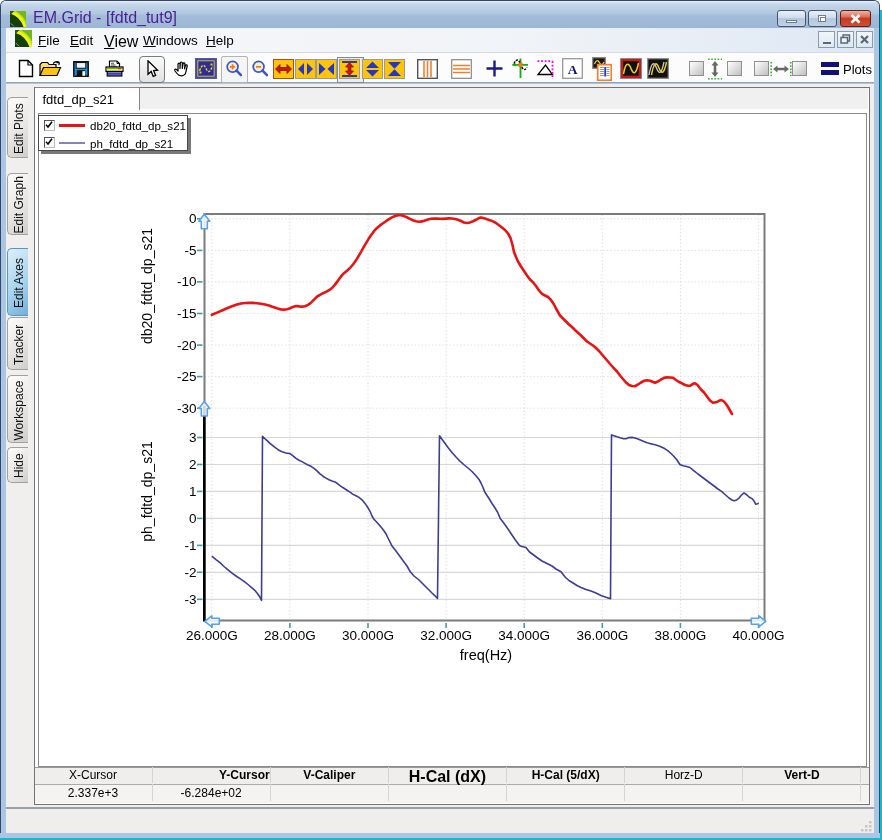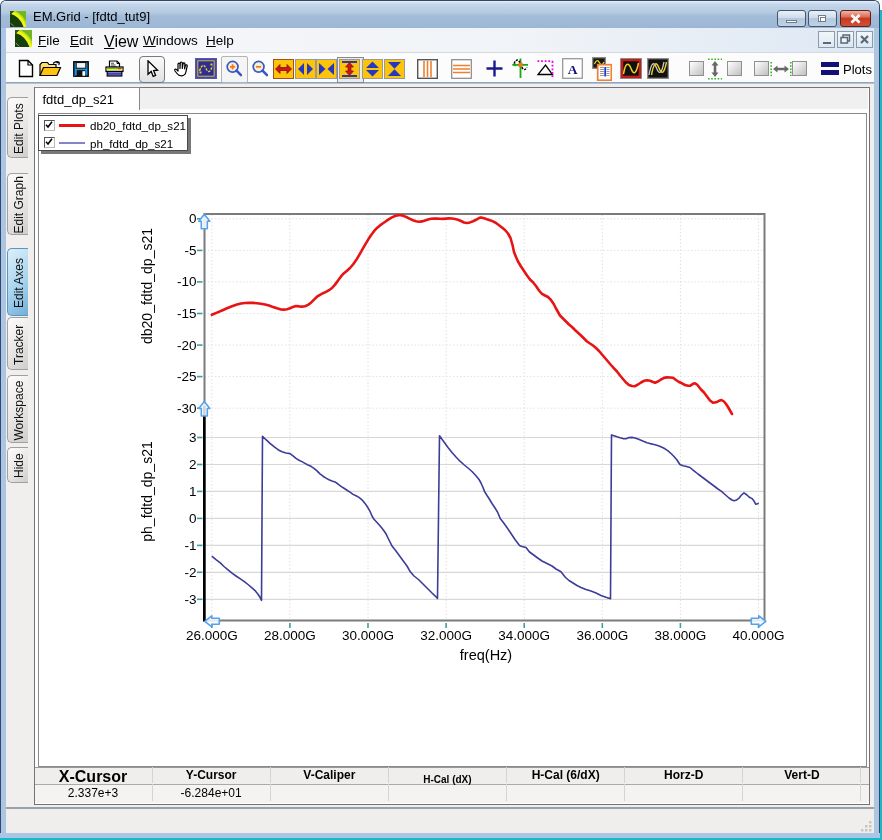--- a/index.html
+++ b/index.html
@@ -16,21 +16,21 @@
 <div class="abs" style="left:1px;top:1px;width:878px;height:27px;border-radius:5px 5px 0 0;
  background:linear-gradient(#e8eef6 0%,#c4d6e9 12%,#b3c9e1 45%,#a3bcd8 55%,#9cb7d5 100%);"></div>
 <svg style="position:absolute;left:10px;top:10.5px" width="16" height="16" viewBox="0 0 16 16">
     <rect x="0" y="0" width="16" height="16" fill="#70b81e"></rect>
     <path d="M-1 -1 C 8 2 13 7 15.5 17 L -1 17 Z" fill="#173f0c"></path>
     <path d="M-1 0.5 C 8 2.5 13 8 15.5 16.5" stroke="#eef614" stroke-width="3.4" fill="none"></path>
     <path d="M1.5 -1 C 9.5 2 14 7 16.5 14" stroke="#c2e01e" stroke-width="1.5" fill="none"></path>
     <path d="M0 0 L4.5 0 C 3 1.2 1.2 3 0 4.5 Z" fill="#2a5a14"></path>
     <path d="M1 12.5 l1.4 1.4 M2.8 14.3 l1 1" stroke="#cccccc" stroke-width="0.8"></path>
   </svg>
-<div class="abs" style="left:33px;top:9px;font-size:13px;color:#000000">EM.Grid - [fdtd_tut9]</div>
+<div class="abs" style="left:33px;top:9px;font-size:16px;color:#4c1d95">EM.Grid - [fdtd_tut9]</div>
 
 <div style="position:absolute;left:776.5px;top:9.5px;width:29px;height:17.5px;border:1px solid #46556a;border-radius:3px;background:linear-gradient(#e9f0f8 0%,#cfdcec 45%,#b4c8de 50%,#c0d2e4 100%);box-sizing:border-box">
   <div style="position:absolute;left:8px;top:9px;width:11px;height:3.5px;background:#fff;border:1px solid #6e7e90;box-sizing:border-box"></div>
   </div>
 <div style="position:absolute;left:807.5px;top:9.5px;width:29px;height:17.5px;border:1px solid #46556a;border-radius:3px;background:linear-gradient(#e9f0f8 0%,#cfdcec 45%,#b4c8de 50%,#c0d2e4 100%);box-sizing:border-box">
   <div style="position:absolute;left:9.5px;top:4.5px;width:8px;height:7px;border:1.4px solid #6e7e90;background:#fff;box-sizing:border-box"></div>
   <div style="position:absolute;left:11.5px;top:6.5px;width:4px;height:3px;background:#fff;border:1px solid #6e7e90"></div>
   </div>
 <div style="position:absolute;left:839.5px;top:9.5px;width:31px;height:17.5px;border:1px solid #5c2017;border-radius:3px;background:linear-gradient(#f0b4a4 0%,#dd6a52 40%,#c83a22 50%,#ce5036 100%);box-sizing:border-box">
   <svg width="29" height="15.5" viewBox="0 0 29 15.5">
@@ -331,31 +331,31 @@
     </div>
  <div style="position:absolute;left:19.5px;top:8px;width:26px;height:3px;background:#e81313"></div>
  <div style="position:absolute;left:19.5px;top:25.5px;width:26px;height:2.4px;background:#8585c5"></div>
  <div style="position:absolute;left:51px;top:3px;font-size:11.6px;color:#000">db20_fdtd_dp_s21</div>
  <div style="position:absolute;left:51px;top:20.5px;font-size:11.6px;color:#000">ph_fdtd_dp_s21</div>
 </div>
 
 <div style="position:absolute;left:34.5px;top:767px;width:834px;height:17px;background:#f0eeed;border-top:1px solid #999"></div>
 <div style="position:absolute;left:34.5px;top:784px;width:834px;height:18px;background:#f5f3f2;border-top:1px solid #aaa"></div>
 <div style="position:absolute;left:34.5px;top:767px;width:827px;height:17px">
-    <div style="position:absolute;left:0.0px;top:0;width:118.1px;height:16px;border-right:1px solid #d4d4d4;text-align:center;font-weight:bold;font-size:16px;padding-top:1px;box-sizing:border-box">X-Cursor</div>
-    <div style="position:absolute;left:118.1px;top:0;width:118.1px;height:16px;border-right:1px solid #d4d4d4;text-align:center;font-weight:bold;font-size:12px;padding-top:1px;box-sizing:border-box">Y-Cursor</div>
+    <div style="position:absolute;left:0.0px;top:0;width:118.1px;height:16px;border-right:1px solid #d4d4d4;text-align:center;font-weight:normal;font-size:12px;padding-top:1px;box-sizing:border-box">X-Cursor</div>
+    <div style="position:absolute;left:118.1px;top:0;width:118.1px;height:16px;border-right:1px solid #d4d4d4;text-align:right;font-weight:bold;font-size:12px;padding-top:1px;box-sizing:border-box">Y-Cursor</div>
     <div style="position:absolute;left:236.3px;top:0;width:118.1px;height:16px;border-right:1px solid #d4d4d4;text-align:center;font-weight:bold;font-size:12px;padding-top:1px;box-sizing:border-box">V-Caliper</div>
-    <div style="position:absolute;left:354.4px;top:0;width:118.1px;height:16px;border-right:1px solid #d4d4d4;text-align:center;font-weight:bold;font-size:10px;padding-top:7px;box-sizing:border-box">H-Cal (dX)</div>
-    <div style="position:absolute;left:472.6px;top:0;width:118.1px;height:16px;border-right:1px solid #d4d4d4;text-align:center;font-weight:bold;font-size:12px;padding-top:1px;box-sizing:border-box">H-Cal (6/dX)</div>
-    <div style="position:absolute;left:590.7px;top:0;width:118.1px;height:16px;border-right:1px solid #d4d4d4;text-align:center;font-weight:bold;font-size:12px;padding-top:1px;box-sizing:border-box">Horz-D</div>
+    <div style="position:absolute;left:354.4px;top:0;width:118.1px;height:16px;border-right:1px solid #d4d4d4;text-align:center;font-weight:bold;font-size:16px;padding-top:1px;box-sizing:border-box">H-Cal (dX)</div>
+    <div style="position:absolute;left:472.6px;top:0;width:118.1px;height:16px;border-right:1px solid #d4d4d4;text-align:center;font-weight:bold;font-size:12px;padding-top:1px;box-sizing:border-box">H-Cal (5/dX)</div>
+    <div style="position:absolute;left:590.7px;top:0;width:118.1px;height:16px;border-right:1px solid #d4d4d4;text-align:center;font-weight:normal;font-size:12px;padding-top:1px;box-sizing:border-box">Horz-D</div>
     <div style="position:absolute;left:708.9px;top:0;width:118.1px;height:16px;border-right:1px solid #d4d4d4;text-align:center;font-weight:bold;font-size:12px;padding-top:1px;box-sizing:border-box">Vert-D</div>
   </div>
 <div style="position:absolute;left:34.5px;top:784px;width:827px;height:18px">
     <div style="position:absolute;left:0.0px;top:0;width:118.1px;height:17px;border-right:1px solid #d4d4d4;text-align:center;font-size:12px;padding-top:2px;box-sizing:border-box">2.337e+3</div>
-    <div style="position:absolute;left:118.1px;top:0;width:118.1px;height:17px;border-right:1px solid #d4d4d4;text-align:center;font-size:12px;padding-top:2px;box-sizing:border-box">-6.284e+01</div>
+    <div style="position:absolute;left:118.1px;top:0;width:118.1px;height:17px;border-right:1px solid #d4d4d4;text-align:center;font-size:12px;padding-top:2px;box-sizing:border-box">-6.284e+02</div>
     <div style="position:absolute;left:236.3px;top:0;width:118.1px;height:17px;border-right:1px solid #d4d4d4;text-align:center;font-size:12px;padding-top:2px;box-sizing:border-box"></div>
     <div style="position:absolute;left:354.4px;top:0;width:118.1px;height:17px;border-right:1px solid #d4d4d4;text-align:center;font-size:12px;padding-top:2px;box-sizing:border-box"></div>
     <div style="position:absolute;left:472.6px;top:0;width:118.1px;height:17px;border-right:1px solid #d4d4d4;text-align:center;font-size:12px;padding-top:2px;box-sizing:border-box"></div>
     <div style="position:absolute;left:590.7px;top:0;width:118.1px;height:17px;border-right:1px solid #d4d4d4;text-align:center;font-size:12px;padding-top:2px;box-sizing:border-box"></div>
     <div style="position:absolute;left:708.9px;top:0;width:118.1px;height:17px;border-right:1px solid #d4d4d4;text-align:center;font-size:12px;padding-top:2px;box-sizing:border-box"></div>
   </div>
 
 <div class="abs" style="left:6px;top:807px;width:868px;height:2px;background:#9aa0a8"></div>
 <div class="abs" style="left:6px;top:809px;width:868px;height:24px;background:#f0eeec"></div>
 <svg class="abs" style="left:860px;top:820px" width="13" height="13" viewBox="0 0 13 13">

